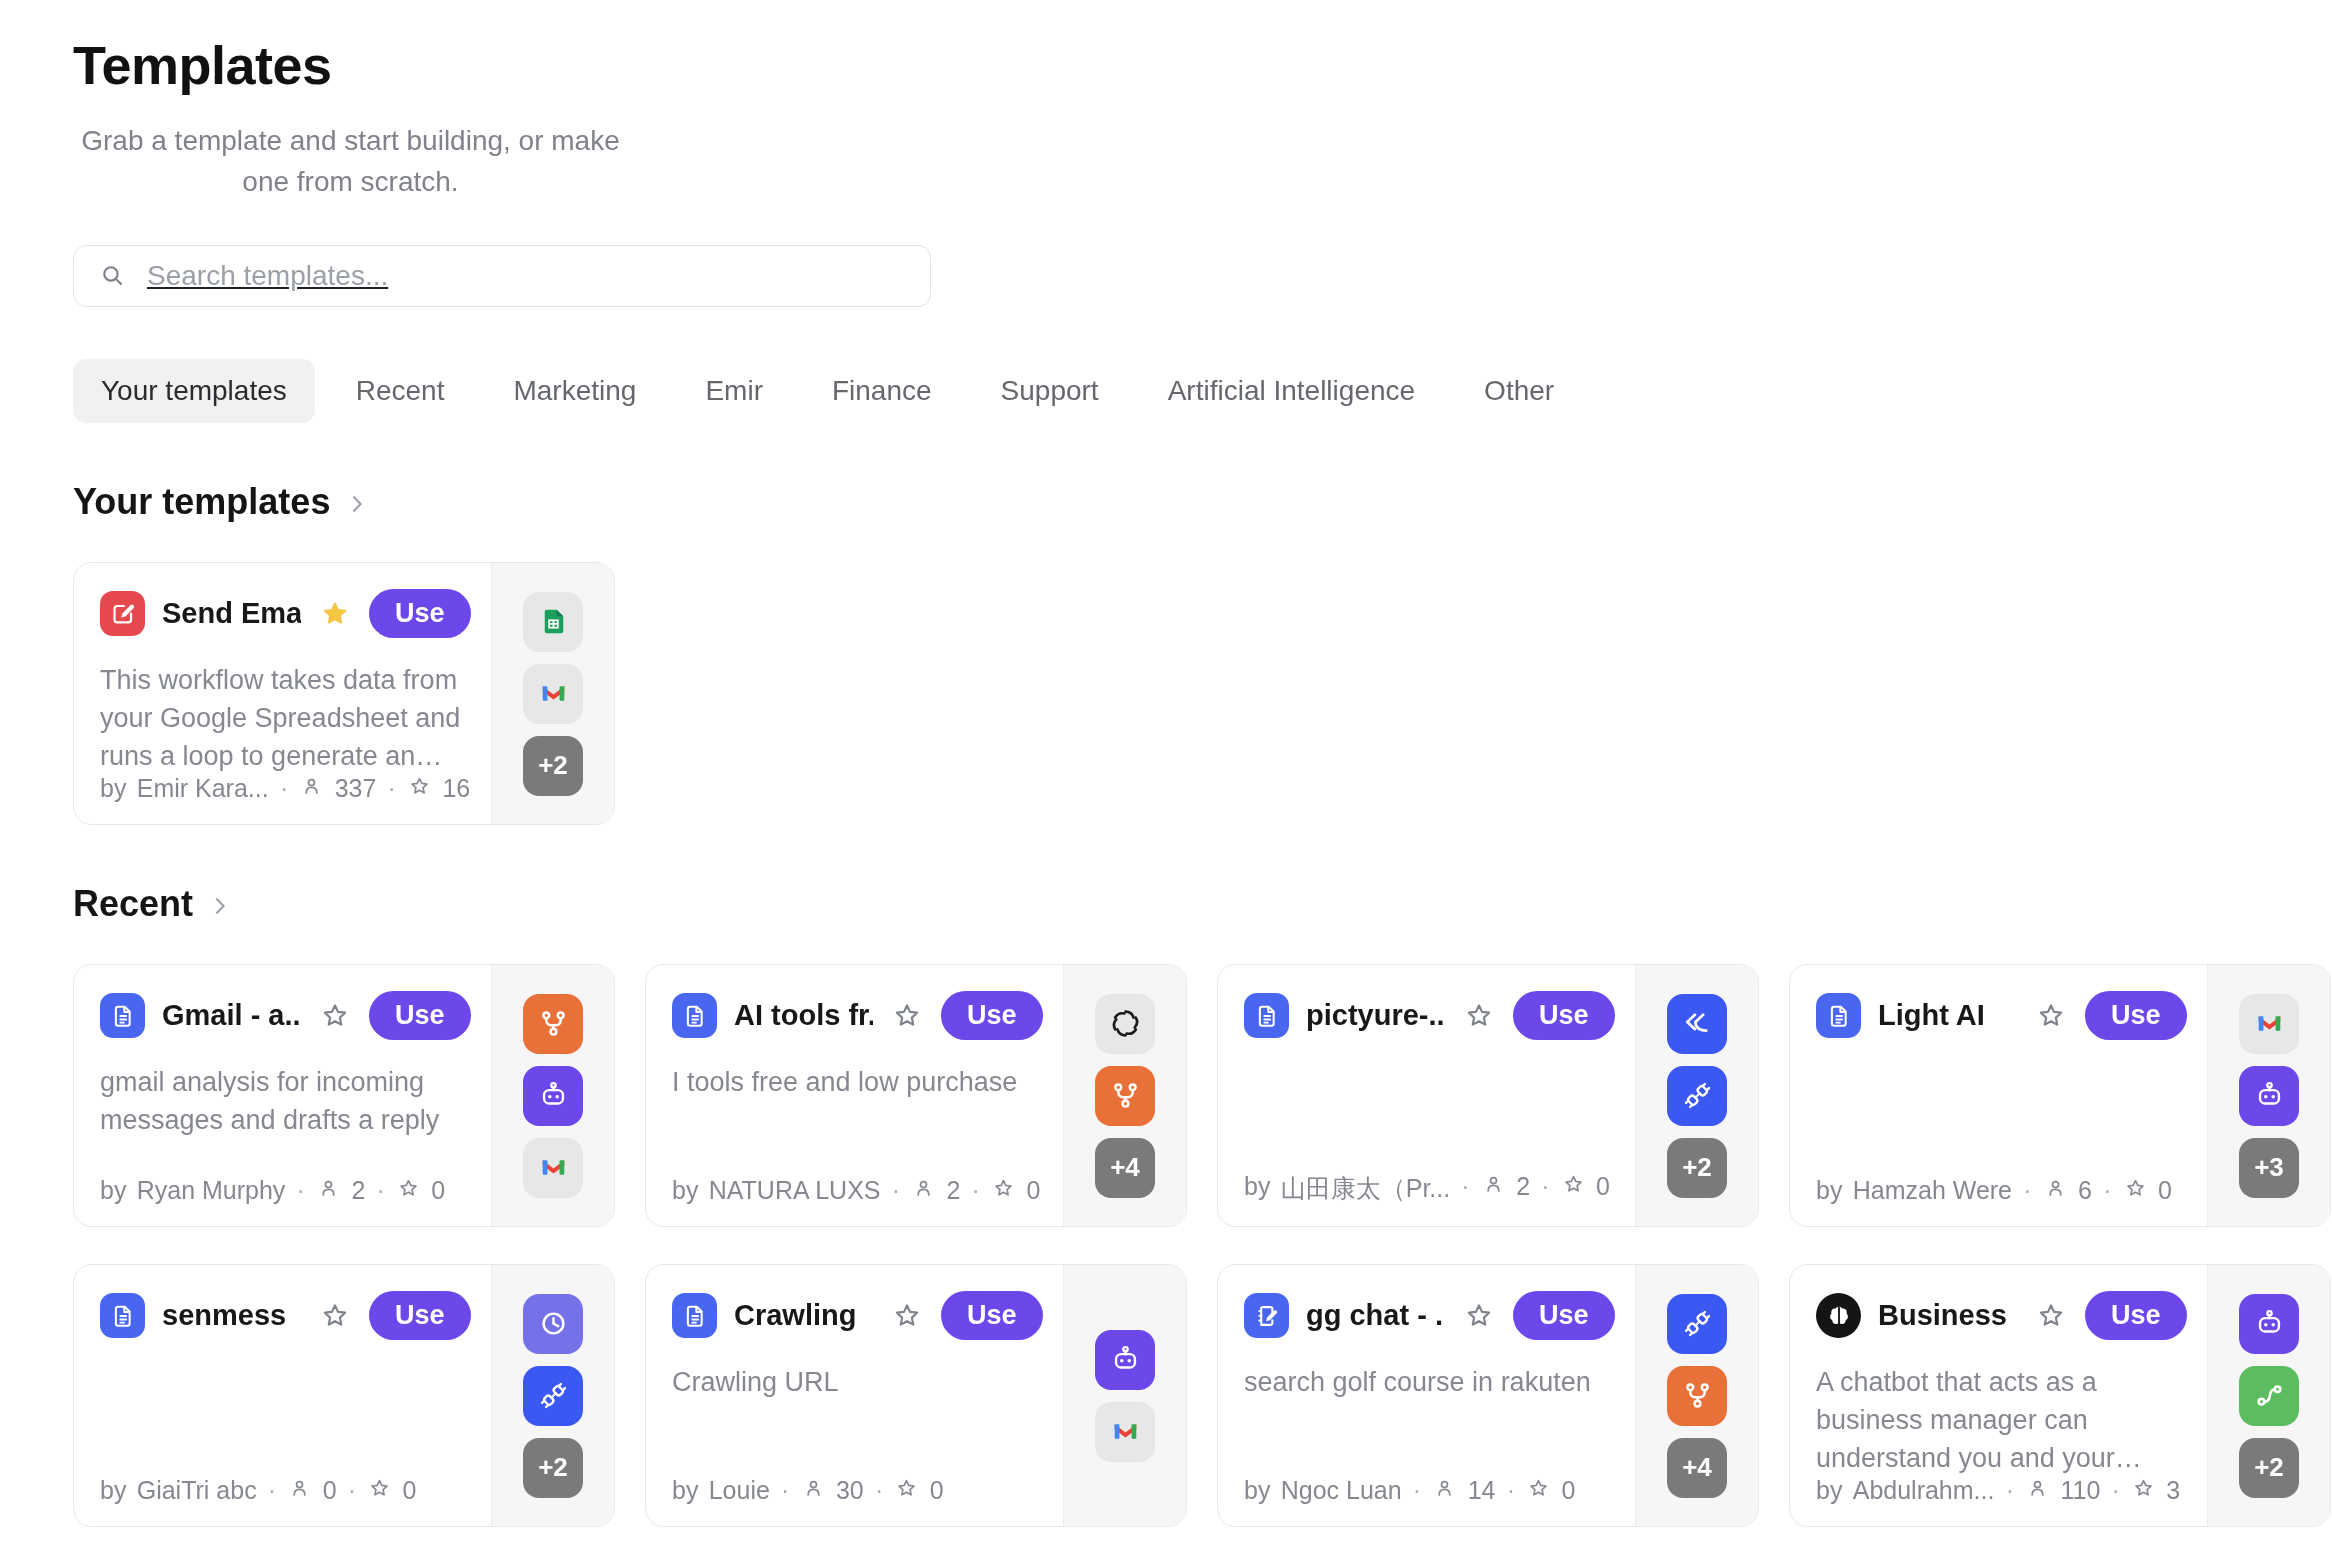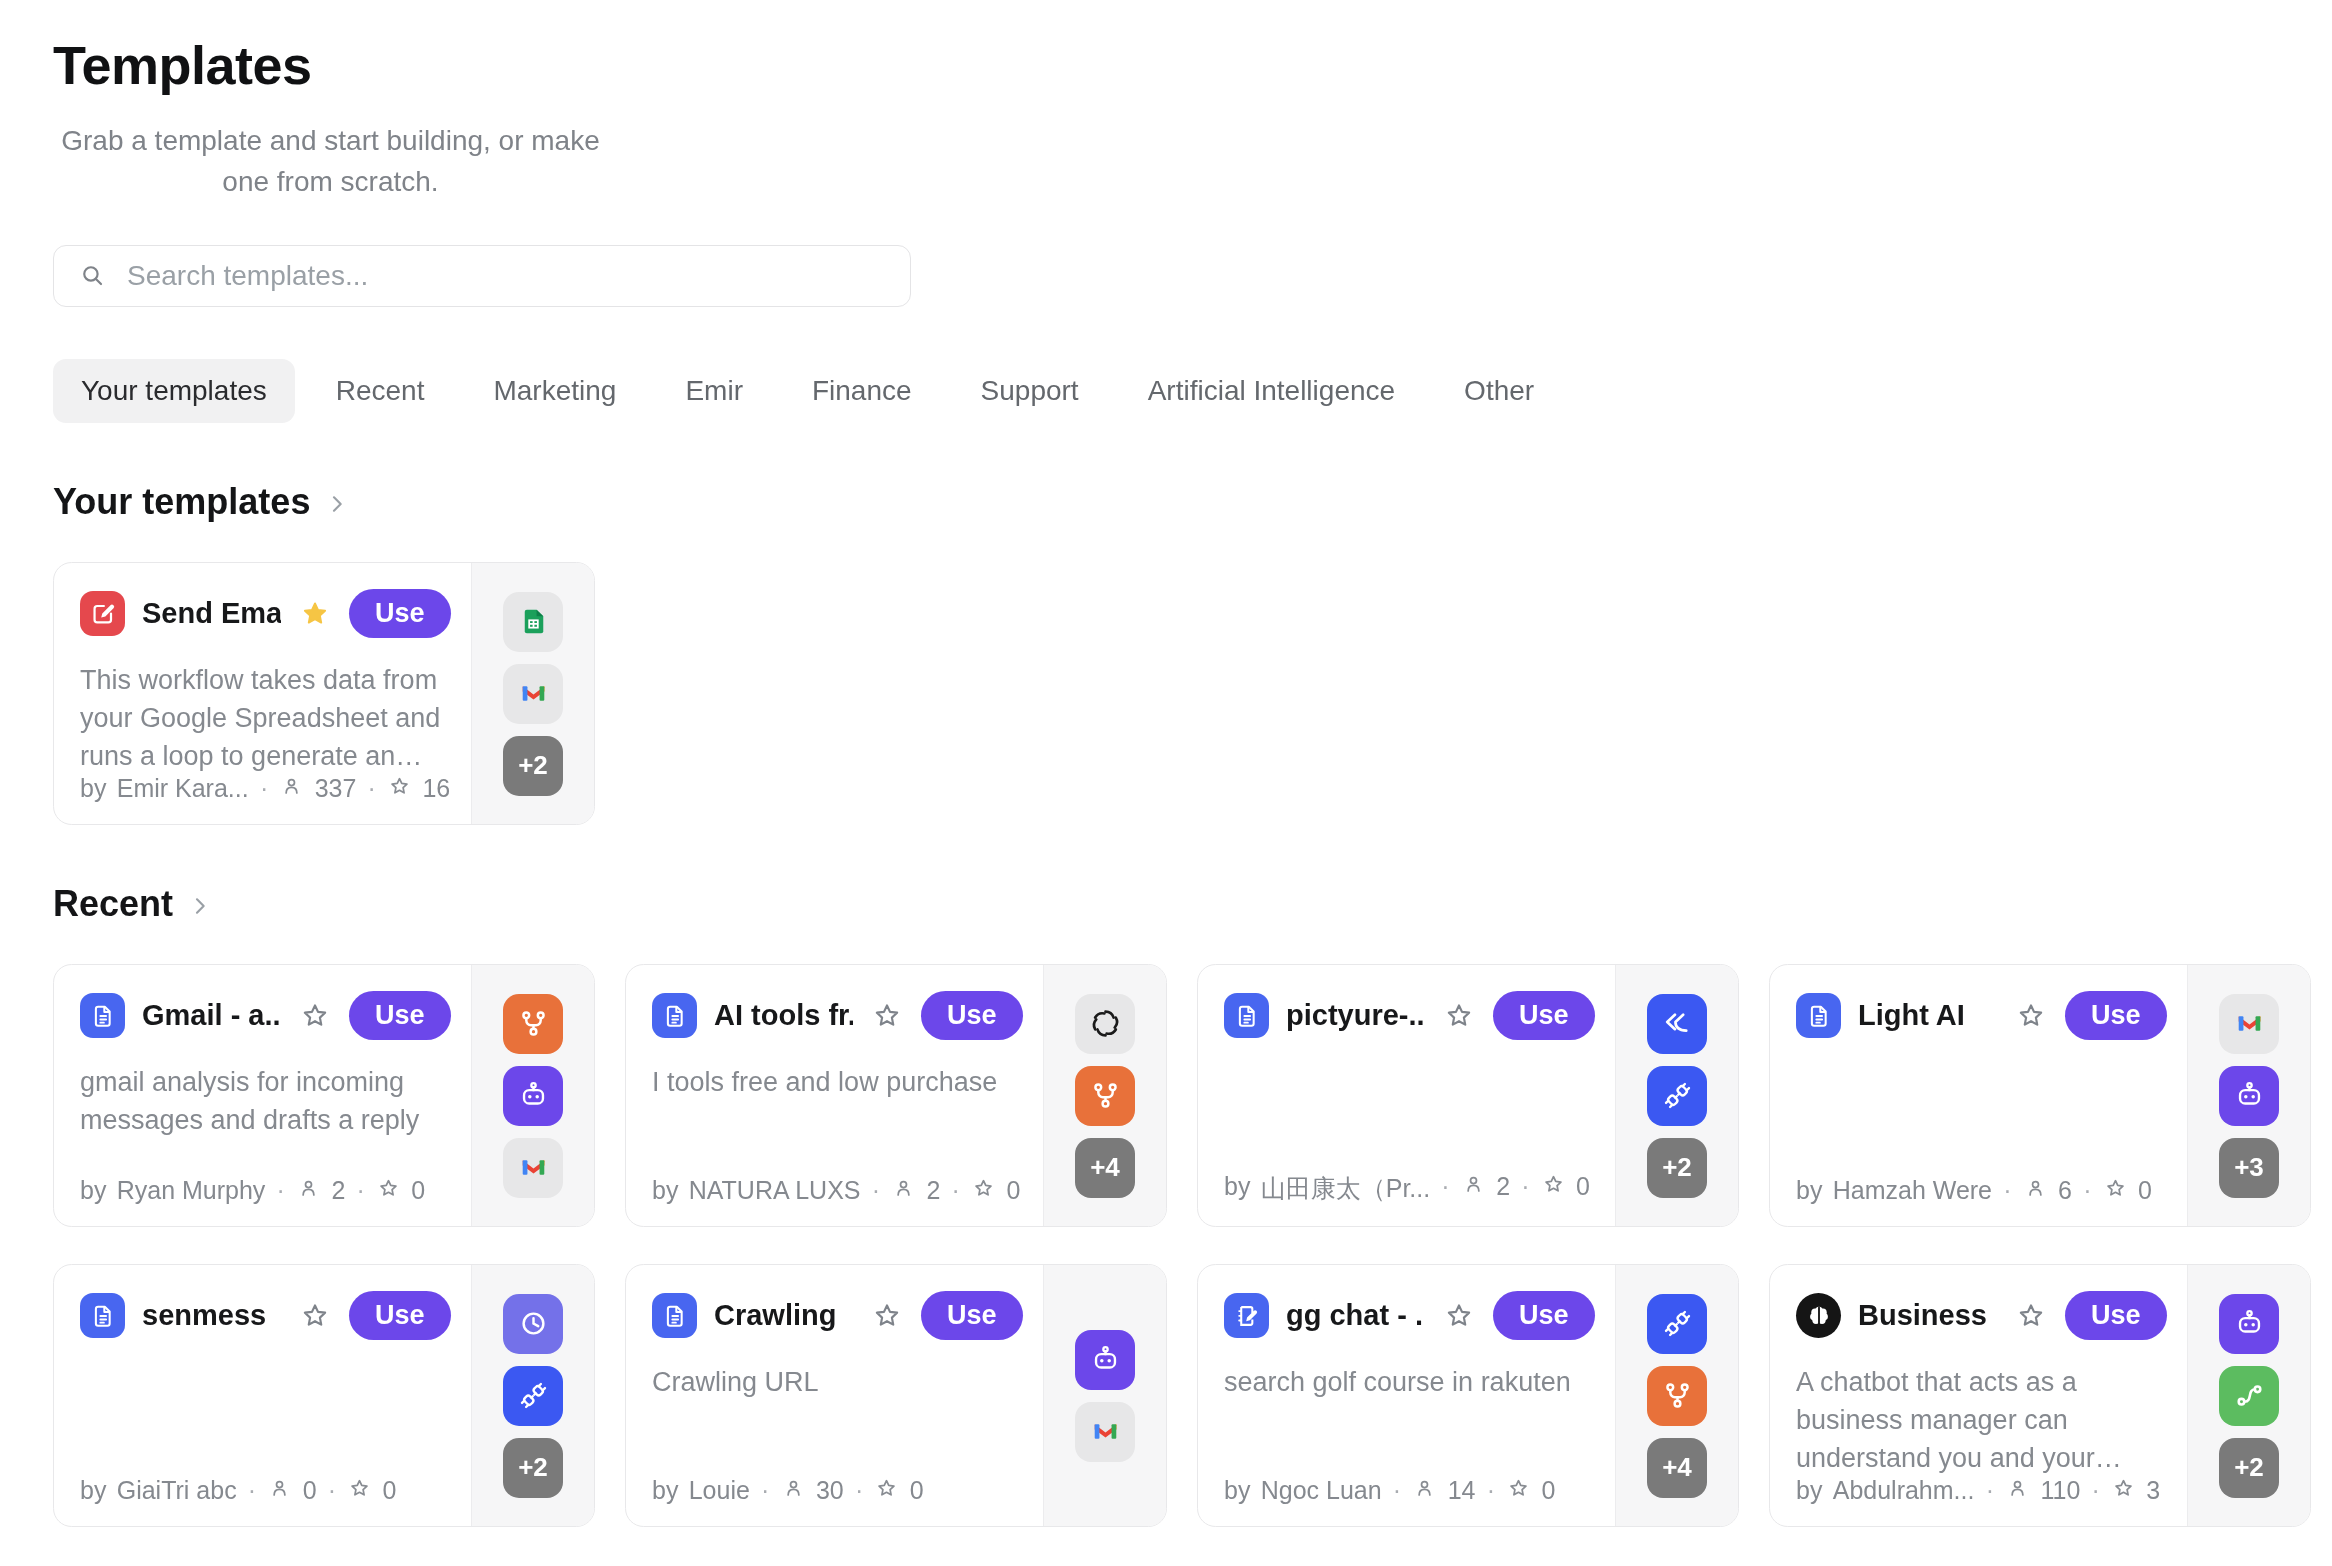--- a/index.html
+++ b/index.html
@@ -1,30 +1,30 @@
 <!DOCTYPE html>
 <html style="font-size:15px"><head>
 <meta charset="utf-8">
 <style>
   html,body{margin:0;padding:0;}
   body{
     width:2332px;height:1566px;overflow:hidden;background:#fff;
     font-family:"Liberation Sans",sans-serif;color:#1B1C1E;
     -webkit-font-smoothing:antialiased;
   }
-  .content{padding:34px 0 0 53px;}
+  .content{padding:34px 0 0 53px;margin-left:20px;}
   h1{font-size:54px;font-weight:700;margin:0;color:#101113;letter-spacing:-0.5px;}
   .subtitle{margin:24px 0 0;font-size:28px;line-height:41px;color:#7F8389;max-width:555px;text-align:center;}
   .search{
     margin-top:43px;width:858px;height:62px;border:1.9px solid #E4E4E6;border-radius:13px;
     display:flex;align-items:center;gap:17px;padding:0 24px;box-sizing:border-box;background:#fff;
   }
   .search .ic{width:30px;height:30px;flex:none;display:flex;}
   .search .ic svg{width:30px;height:30px;}
-  .search input{border:none;outline:none;font-size:28px;font-family:inherit;color:#202124;flex:1;background:transparent;}
+  .search input{border:none;outline:none;font-size:28px;font-family:inherit;color:#202124;flex:1;background:transparent;text-decoration:underline;}
   .search input::placeholder{color:#9AA0A6;}
   .tabs{margin-top:52px;display:flex;align-items:center;gap:13px;}
   .tab{font-size:28px;color:#64686D;padding:16px 28px;border-radius:13px;cursor:pointer;white-space:nowrap;}
   .tab.active{background:#F1F1F2;color:#2A2B2E;}
   section{margin-top:58px;}
   .sec-head{display:flex;align-items:center;gap:15px;cursor:pointer;width:max-content;}
   .sec-head h2{font-size:36px;font-weight:700;margin:0;color:#141517;}
   .sec-head .chev{width:24px;height:24px;margin-top:4.7px;display:flex;}
   .sec-head .chev svg{width:24px;height:24px;}
   .cards{margin-top:39px;display:flex;flex-wrap:wrap;gap:37px 30px;}

